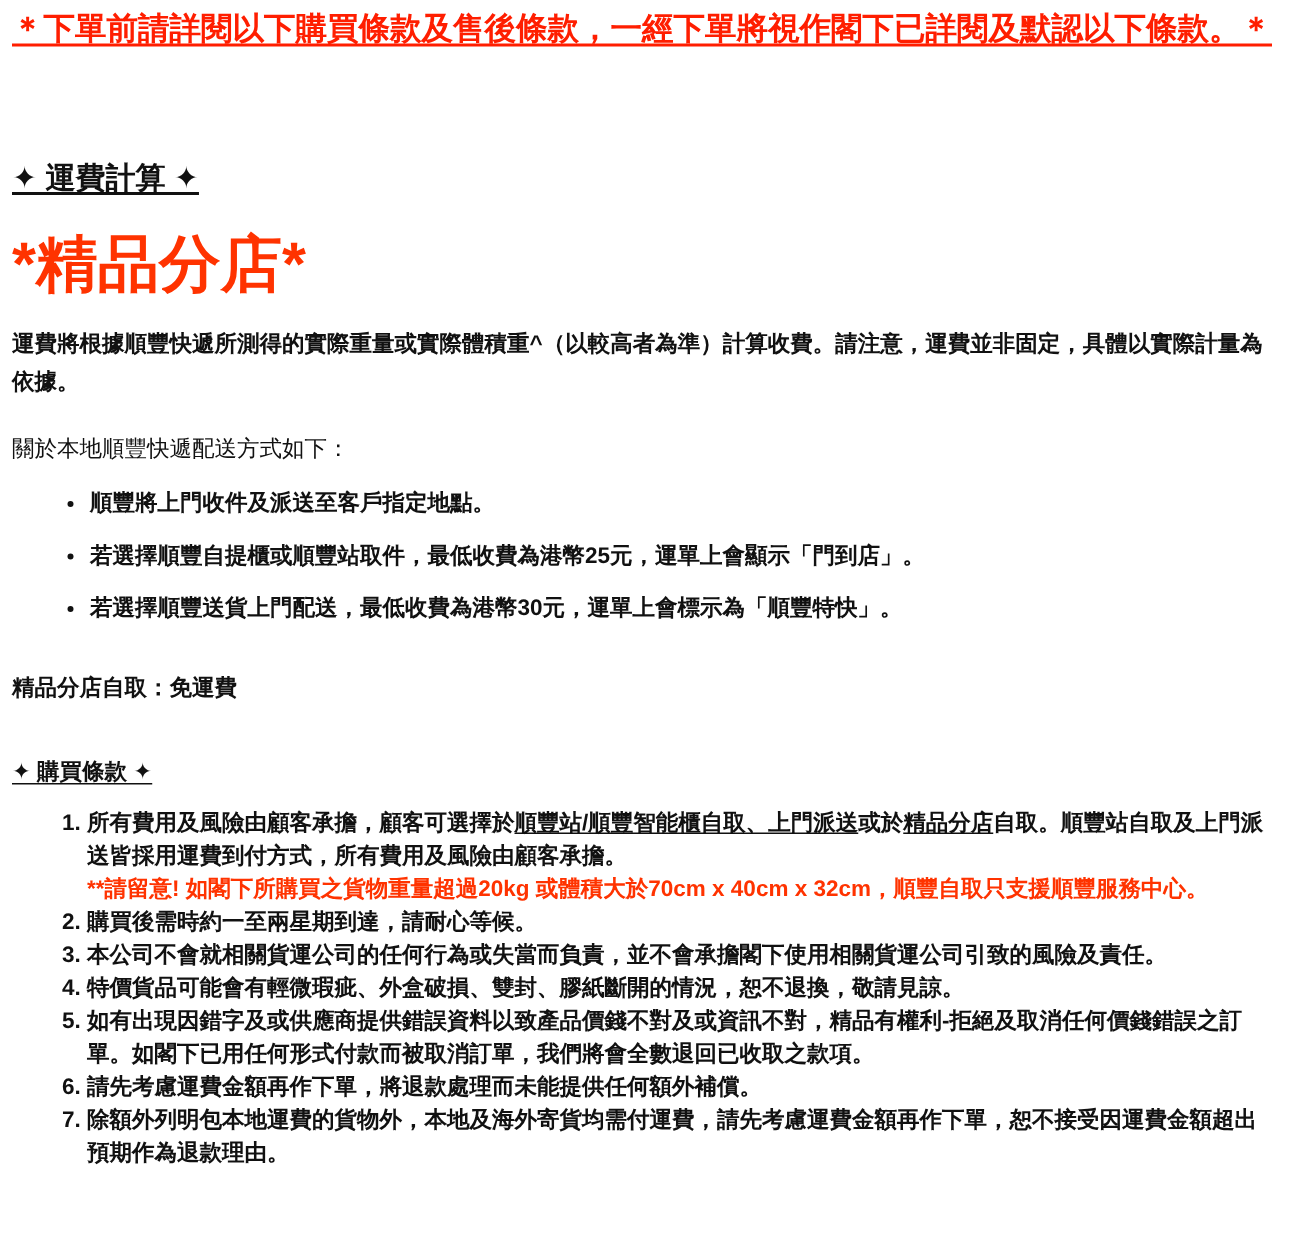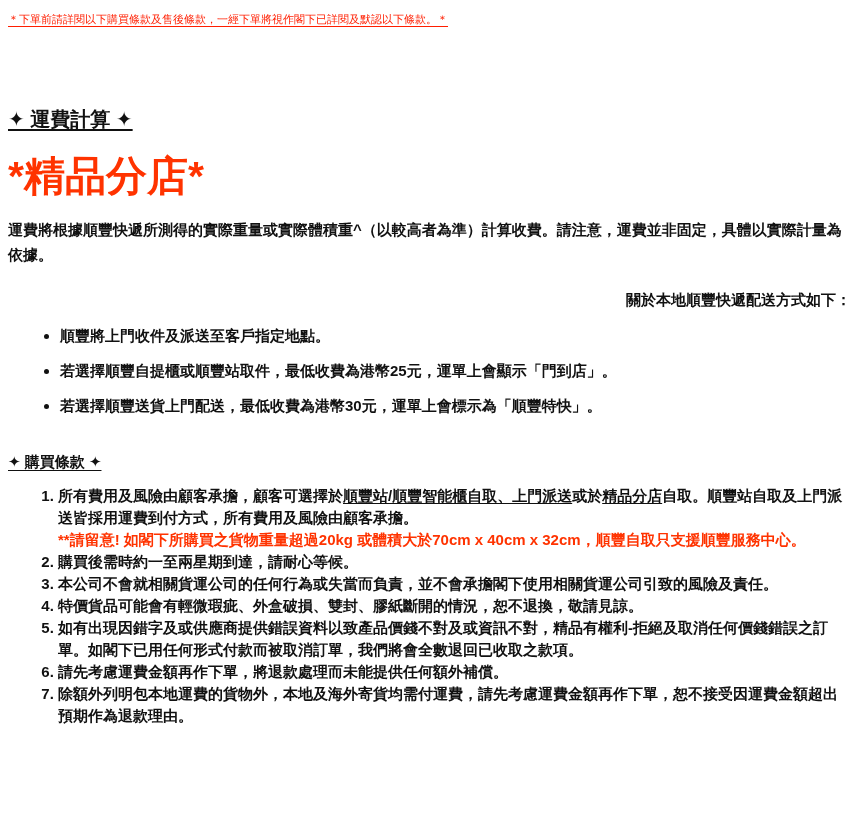--- a/index.html
+++ b/index.html
@@ -18,22 +18,22 @@
     font-family:"Liberation Sans","DejaVu Sans",sans-serif;
     overflow:hidden;
   }
   .page{
     width:861px;
     min-height:831px;
     padding:10px 10px 10px 8px;
   }
   .notice-top{
     color:var(--alert_red);
-    font-weight:normal;
-    font-size:11px;
+    font-weight:bold;
+    font-size:21px;
     text-decoration:underline;
     text-underline-offset:3px;
     margin:0;
     line-height:19px;
   }
   .h-shipping{
     margin:78px 0 0 0;
     font-size:20px;
     font-weight:bold;
     text-decoration:underline;
@@ -55,25 +55,24 @@
     letter-spacing:0px;
   }
   .para{
     margin:17px 0 0 0;
     font-size:15px;
     font-weight:bold;
     line-height:25px;
     max-width:845px;
   }
   .methods-intro{
-    margin:23px 0 0 12px;
+    margin:23px 0 0 0;
     font-size:15px;
-    font-weight:bold;
+    font-weight:normal;
     line-height:20px;
-    text-align:right;
   }
   ul.methods{
     margin:16px 0 0 0;
     padding:0 0 0 52px;
     font-size:15px;
     font-weight:bold;
   }
   ul.methods li{
     margin:0 0 15px 0;
     line-height:20px;
@@ -134,20 +133,21 @@
 
   <p class="methods-intro">關於本地順豐快遞配送方式如下：</p>
 
   <ul class="methods">
     <li>順豐將上門收件及派送至客戶指定地點。</li>
     <li>若選擇順豐自提櫃或順豐站取件，最低收費為港幣25元，運單上會顯示「門到店」。</li>
     <li>若選擇順豐送貨上門配送，最低收費為港幣30元，運單上會標示為「順豐特快」。</li>
   </ul>
 
 
+  <p class="pickup-free">精品分店自取：免運費</p>
 
   <h3 class="h-terms">✦ 購買條款 ✦</h3>
 
   <ol class="terms">
     <li>
       <span>所有費用及風險由顧客承擔，顧客可選擇於</span><span class="u">順豐站/順豐智能櫃自取、上門派送</span><span>或於</span><span class="u">精品分店</span><span>自取。順豐站自取及上門派送皆採用運費到付方式，所有費用及風險由顧客承擔。</span>
       <div class="warning">**請留意! 如閣下所購買之貨物重量超過20kg 或體積大於70cm x 40cm x 32cm，順豐自取只支援順豐服務中心。</div>
     </li>
     <li>購買後需時約一至兩星期到達，請耐心等候。</li>
     <li>本公司不會就相關貨運公司的任何行為或失當而負責，並不會承擔閣下使用相關貨運公司引致的風險及責任。</li>

